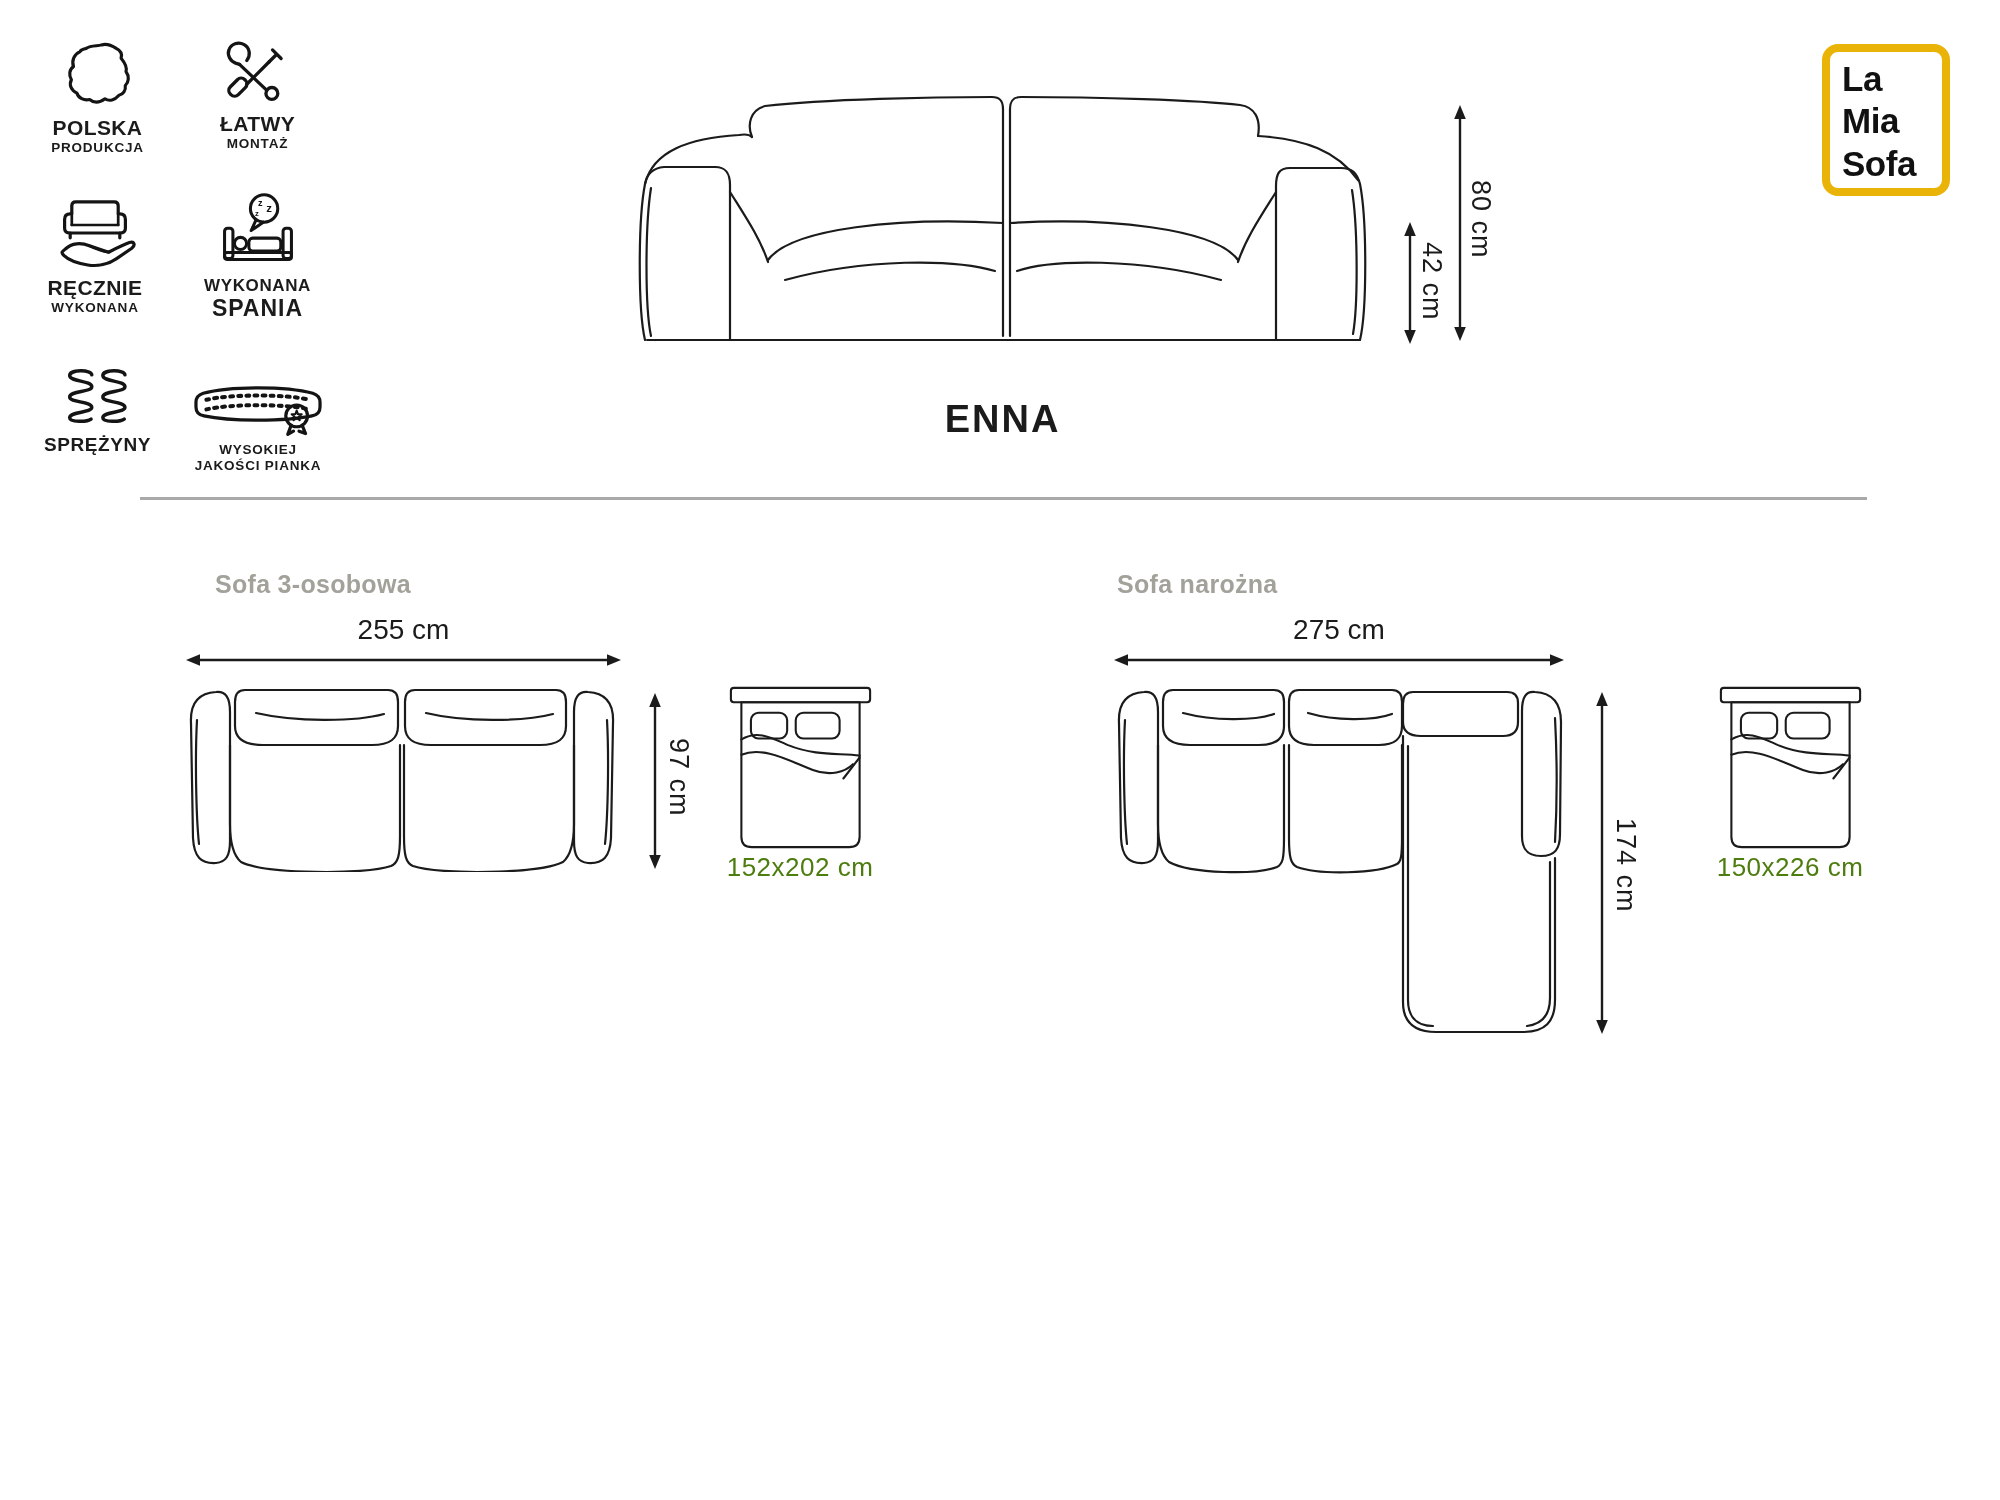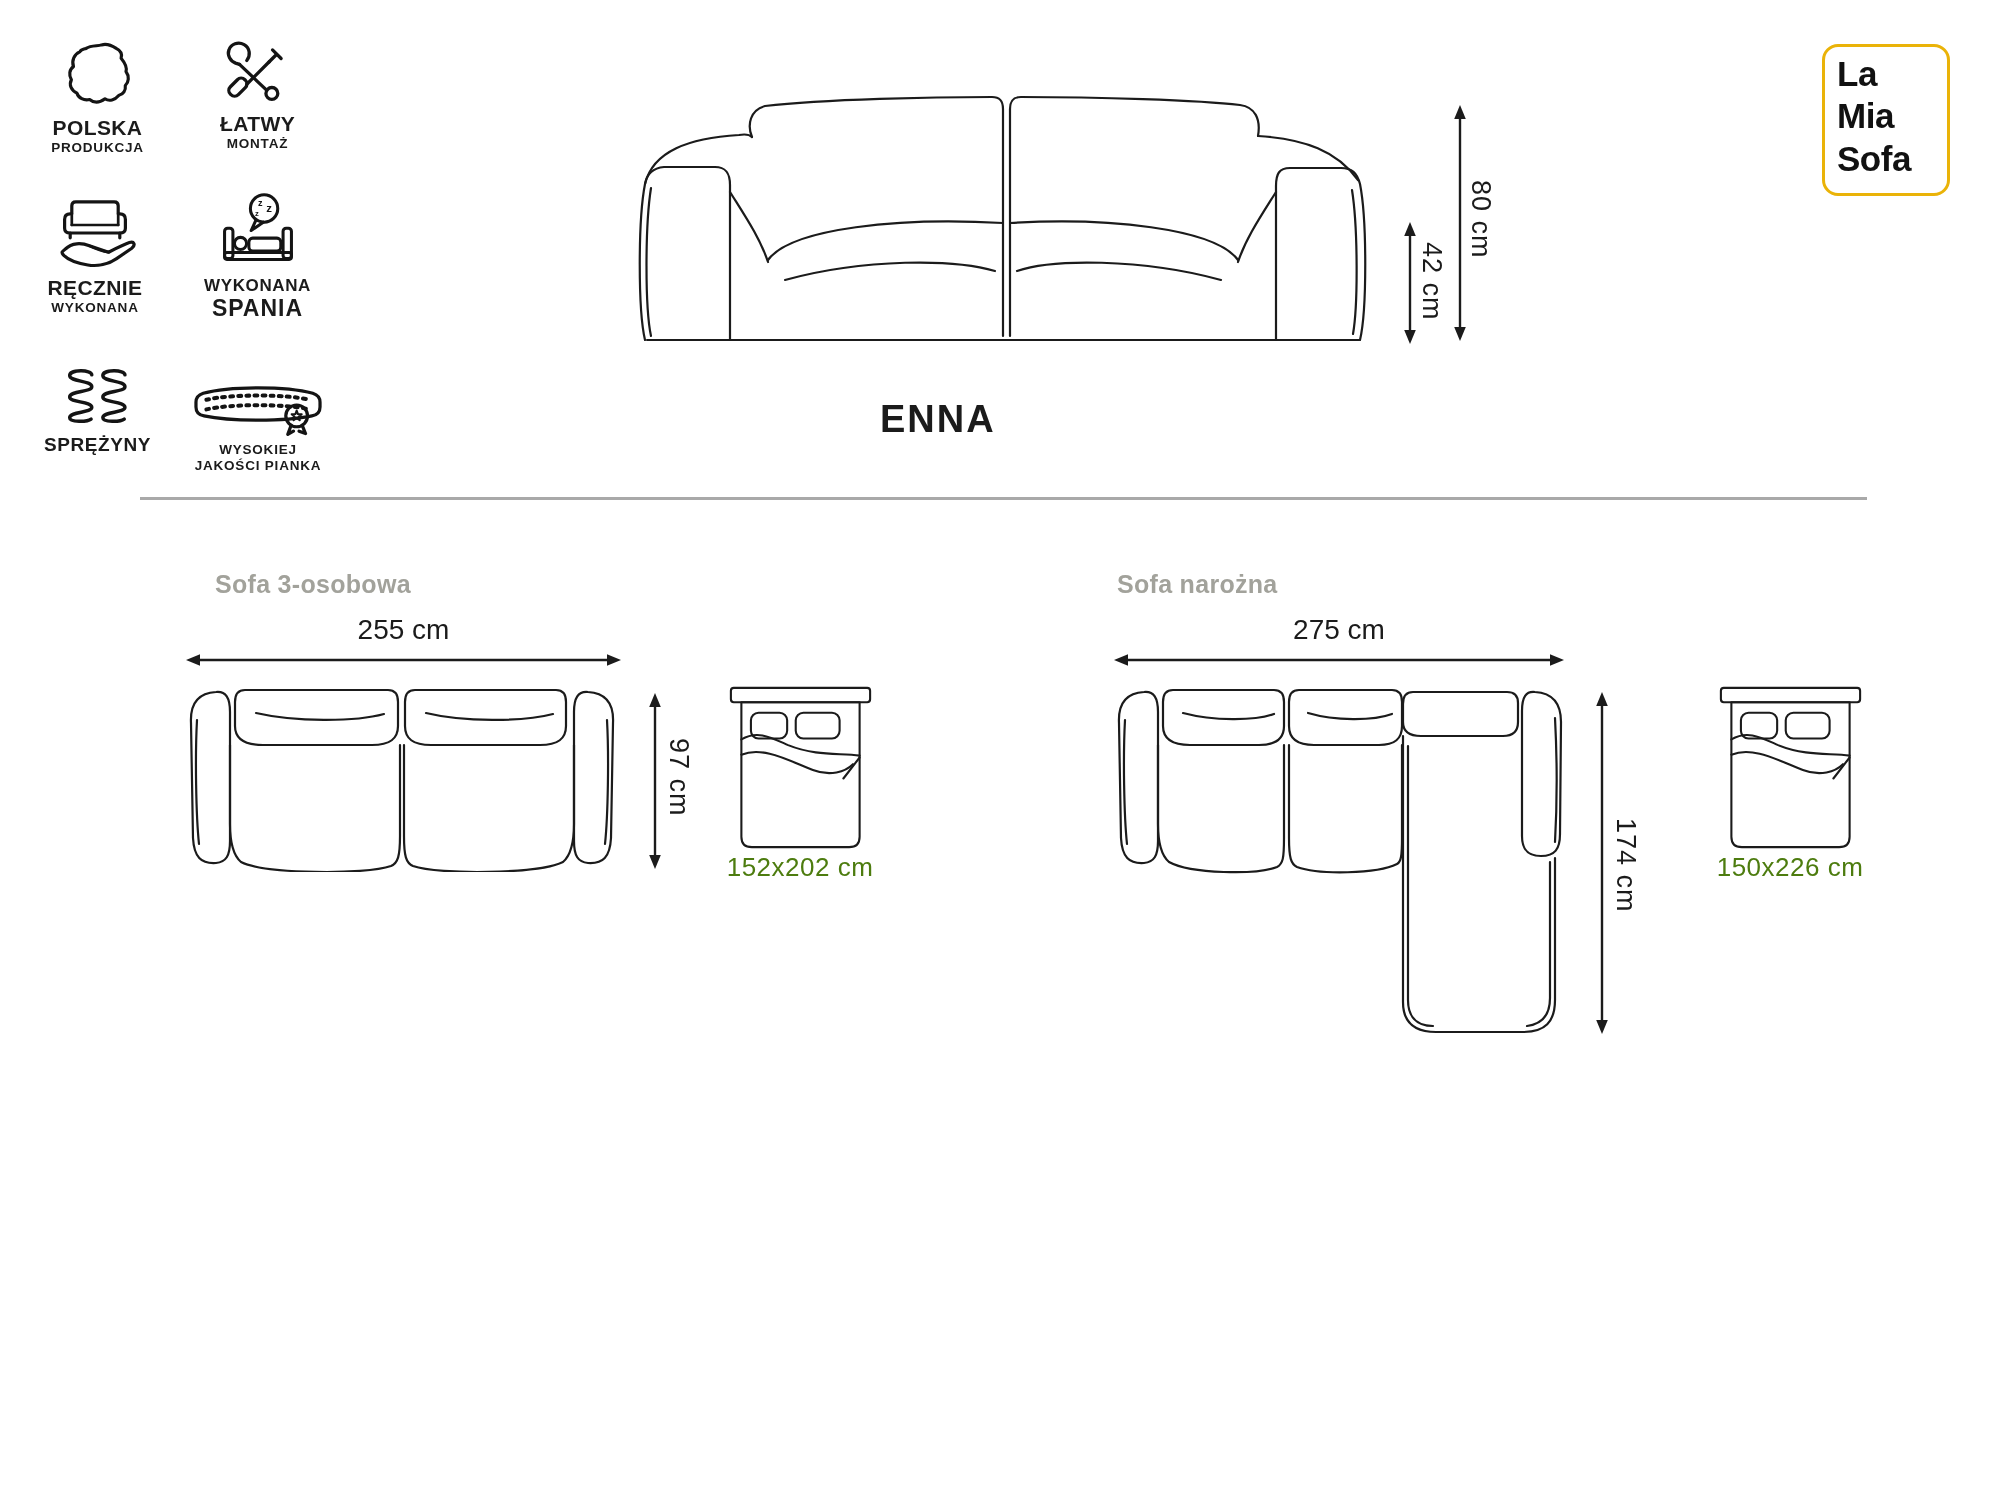--- a/index.html
+++ b/index.html
@@ -13,24 +13,24 @@
   .ic{stroke:#141414;fill:none;stroke-linecap:round;stroke-linejoin:round;}
   .arrowline{stroke:#1b1b1b;stroke-width:2.4;}
   .arrowhead{fill:#1b1b1b;stroke:none;}
   .feature{position:absolute;text-align:center;}
   .feature .ficon{margin:0 auto 6px auto;}
   .f-big{font-size:21px;font-weight:700;letter-spacing:.4px;line-height:1.15;}
   .f-big2{font-size:19px;font-weight:700;letter-spacing:.6px;line-height:1.15;}
   .f-mid{font-size:17px;font-weight:700;letter-spacing:.6px;line-height:1.15;}
   .f-xbig{font-size:23px;font-weight:700;letter-spacing:1px;line-height:1.1;}
   .f-small{font-size:13.5px;font-weight:700;letter-spacing:.8px;line-height:1.2;}
-  .product-title{font-size:38px;font-weight:700;letter-spacing:2px;}
+  .product-title{font-size:38px;font-weight:700;letter-spacing:2px;text-align:center;}
   .logo{
     position:absolute;left:1822px;top:44px;width:128px;height:152px;box-sizing:border-box;
-    border:3px solid #eab308;border-radius:16px;padding:6px 0 0 12px;
+    border:8px solid #eab308;border-radius:16px;padding:6px 0 0 12px;
     font-size:35px;font-weight:800;line-height:1.21;color:#111;letter-spacing:-0.5px;
   }
   .divider{position:absolute;left:140px;top:497px;width:1727px;height:3px;background:#a9a9a9;}
   .section-heading{font-size:25px;font-weight:600;color:#a2a29b;letter-spacing:.3px;}
   .dim-label{font-size:28px;color:#1b1b1b;text-align:center;}
   .bed-label{font-size:26px;color:#4d7c0f;text-align:center;letter-spacing:.5px;}
   .vlabel{
     writing-mode:vertical-rl;text-orientation:mixed;white-space:nowrap;
     font-size:27px;color:#1b1b1b;letter-spacing:1px;
   }

